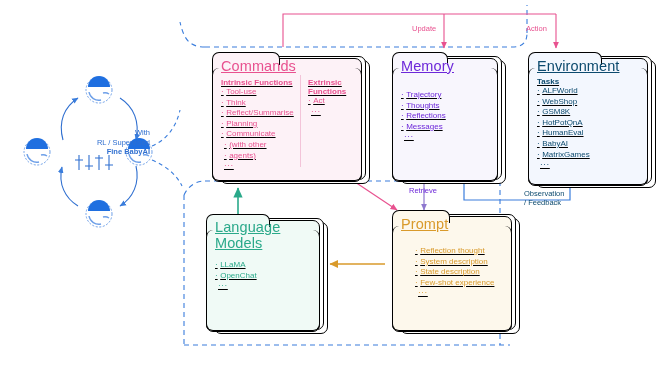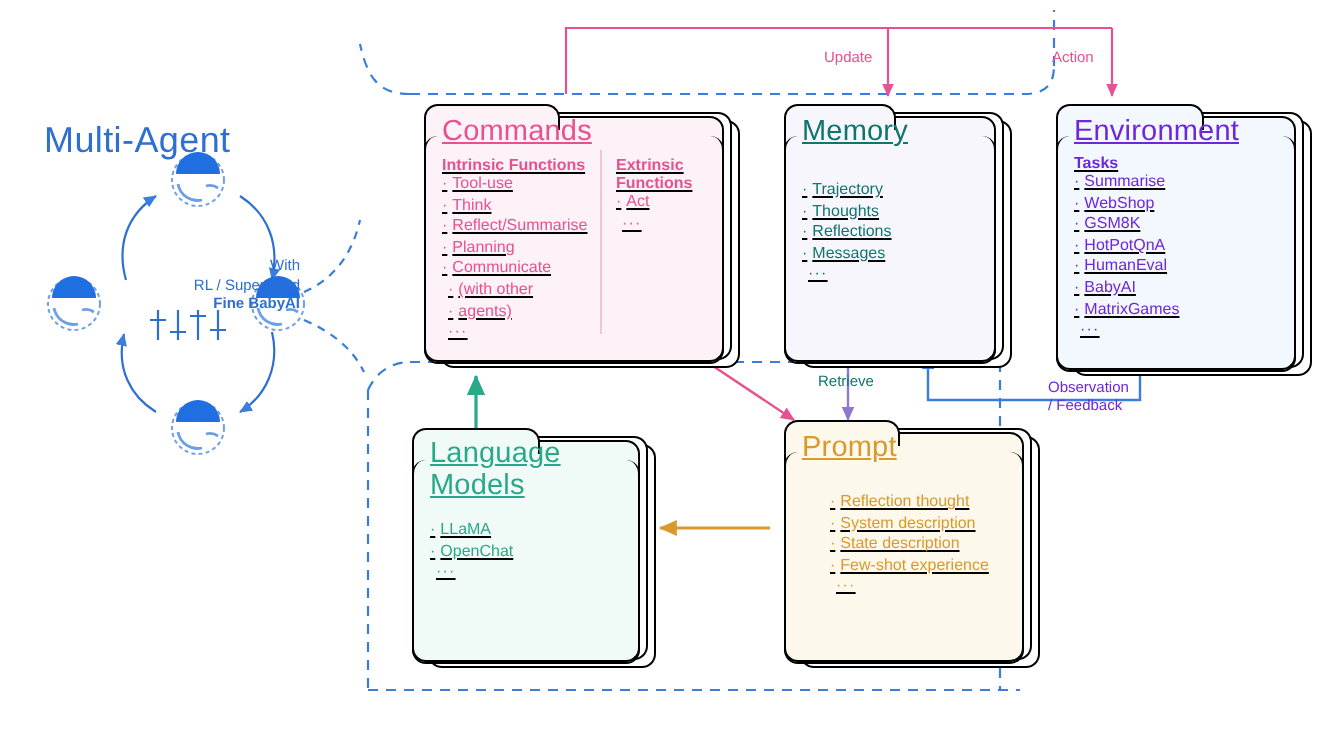--- a/index.html
+++ b/index.html
@@ -18,22 +18,22 @@
   .card .face{position:absolute;left:0;top:0;border-radius:7px;border:1px solid;}
   .card .tab{position:absolute;left:0;top:0;border:1px solid;border-bottom:none;border-radius:7px 7px 0 0;}
   .card .inner{position:absolute;left:0;top:0;width:100%;height:100%;box-sizing:border-box;}
   .title{font-size:14.5px;font-weight:400;letter-spacing:.1px;}
   .sub{font-weight:bold;font-size:8px;}
   .li{font-size:8px;line-height:10.6px;white-space:nowrap;}
   .li:before{content:"\00b7";margin-right:2.5px;}
   .dots{font-size:8px;letter-spacing:.6px;}
 
   .c-pink{color:#e8518f;}   .b-pink{border-color:#ef7fae;}
-  .c-purp{color:#0f766e;}   .b-purp{border-color:#a893dd;}
-  .c-blue{color:#6d28d9;}   .b-blue{border-color:#5a91e0;}
+  .c-purp{color:#6d28d9;}   .b-purp{border-color:#a893dd;}
+  .c-blue{color:#0c4a6e;}   .b-blue{border-color:#5a91e0;}
   .c-grn {color:#2aa98a;}   .b-grn {border-color:#56bfa3;}
   .c-org {color:#d99a2b;}   .b-org {border-color:#e6b457;}
 
   .lbl{position:absolute;font-size:7.5px;line-height:9px;white-space:nowrap;}
   .ma-title{position:absolute;font-size:18px;color:#2f6fd0;letter-spacing:.2px;}
   .ma-txt{position:absolute;font-size:7.5px;color:#2f6fd0;text-align:center;line-height:9.5px;}
   .ma-txt b{font-weight:bold;}
   .wm{position:absolute;font-size:12px;color:#8d8d8d;letter-spacing:1px;white-space:nowrap;}
 </style>
 </head>
@@ -202,21 +202,20 @@
         <path d="M279,294 L279,299 M293,294 L293,299 M307,294 L307,299 M279,305 L279,310 M293,305 L293,310 M307,305 L307,310"></path>
         <path d="M282,294 L290,299 M296,299 L304,294 M282,310 L290,305 M296,305 L304,310"></path>
       </g>
     </g>
     <g stroke="#e6b457" stroke-width="1.1" fill="none">
       <rect x="471" y="300" width="30" height="20" rx="4"></rect>
       <path d="M487,320 L489,326 L493,320"></path>
     </g>
   </svg>
 
-  <div class="ma-title" style="left:22px;top:60px;">Multi-Agent</div>
   <div class="ma-txt" style="left:48px;top:128px;width:102px;text-align:right;">
     <span>With</span><br>
     <span>RL / Supervised</span><br>
     <b>Fine BabyAI</b>
   </div>
 
   <div class="lbl c-pink" style="left:412px;top:24px;">Update</div>
   <div class="lbl c-pink" style="left:526px;top:24px;">Action</div>
   <div class="lbl c-purp" style="left:409px;top:186px;">Retrieve</div>
   <div class="lbl c-blue" style="left:524px;top:189px;">
@@ -273,21 +272,21 @@
   <div class="card" style="left:528px;top:52px;width:118px;height:134px;">
     <div class="shadow b-blue" style="left:8px;top:8px;width:118px;height:126px;"></div>
     <div class="shadow b-blue" style="left:4px;top:4px;width:118px;height:126px;"></div>
     <div class="face b-blue" style="width:118px;height:126px;top:6px;background:#f3f7fe;"></div>
     <div class="tab b-blue" style="width:72px;height:12px;background:#f3f7fe;"></div>
     <div class="face b-blue" style="width:118px;height:116px;top:16px;background:#f3f7fe;border-top:none;"></div>
     <div class="inner">
       <div class="title c-blue abs" style="left:9px;top:6px;">Environment</div>
       <div class="abs" style="left:9px;top:25px;">
         <div class="sub c-blue">Tasks</div>
-        <div class="li c-blue">Summarise</div>
+        <div class="li c-blue">ALFWorld</div>
         <div class="li c-blue">WebShop</div>
         <div class="li c-blue">GSM8K</div>
         <div class="li c-blue">HotPotQnA</div>
         <div class="li c-blue">HumanEval</div>
         <div class="li c-blue">BabyAI</div>
         <div class="li c-blue">MatrixGames</div>
         <div class="dots c-blue" style="margin-left:3px;">···</div>
       </div>
     </div>
   </div>

